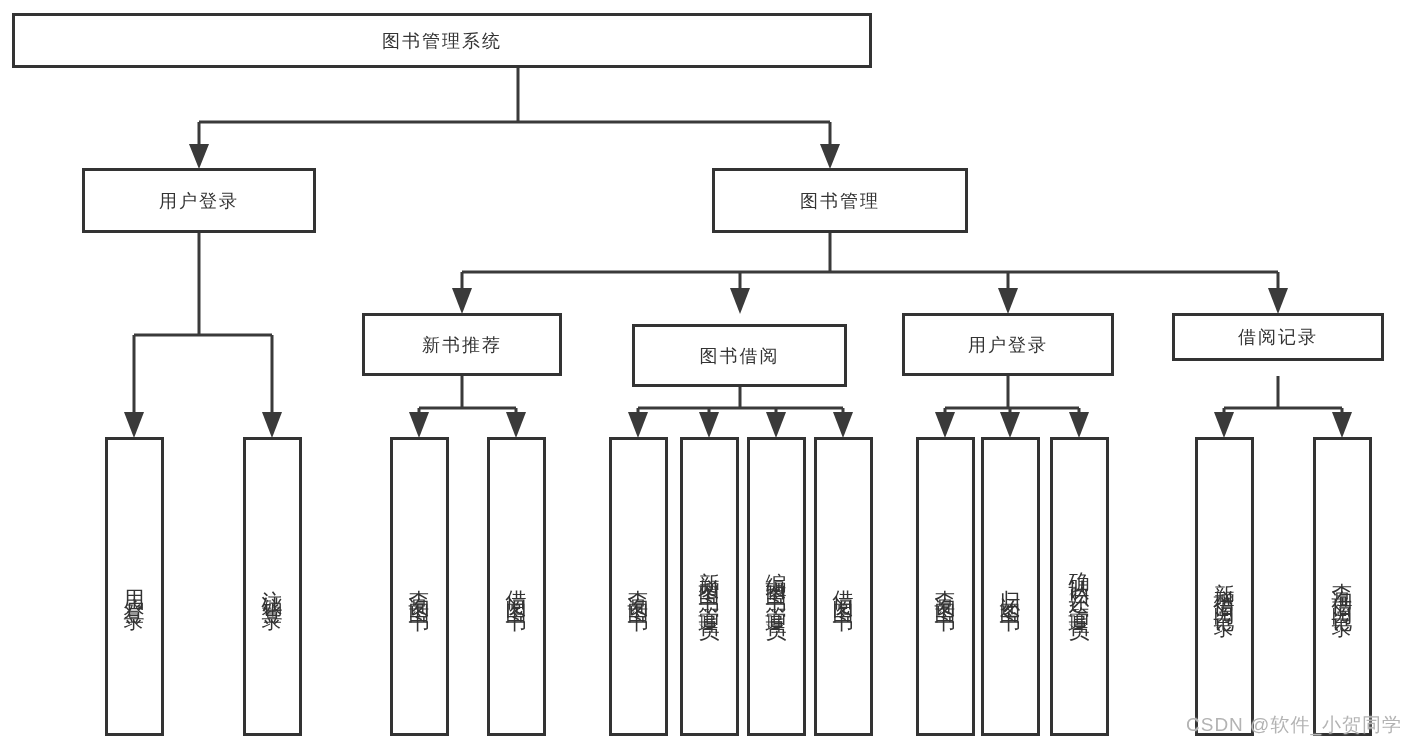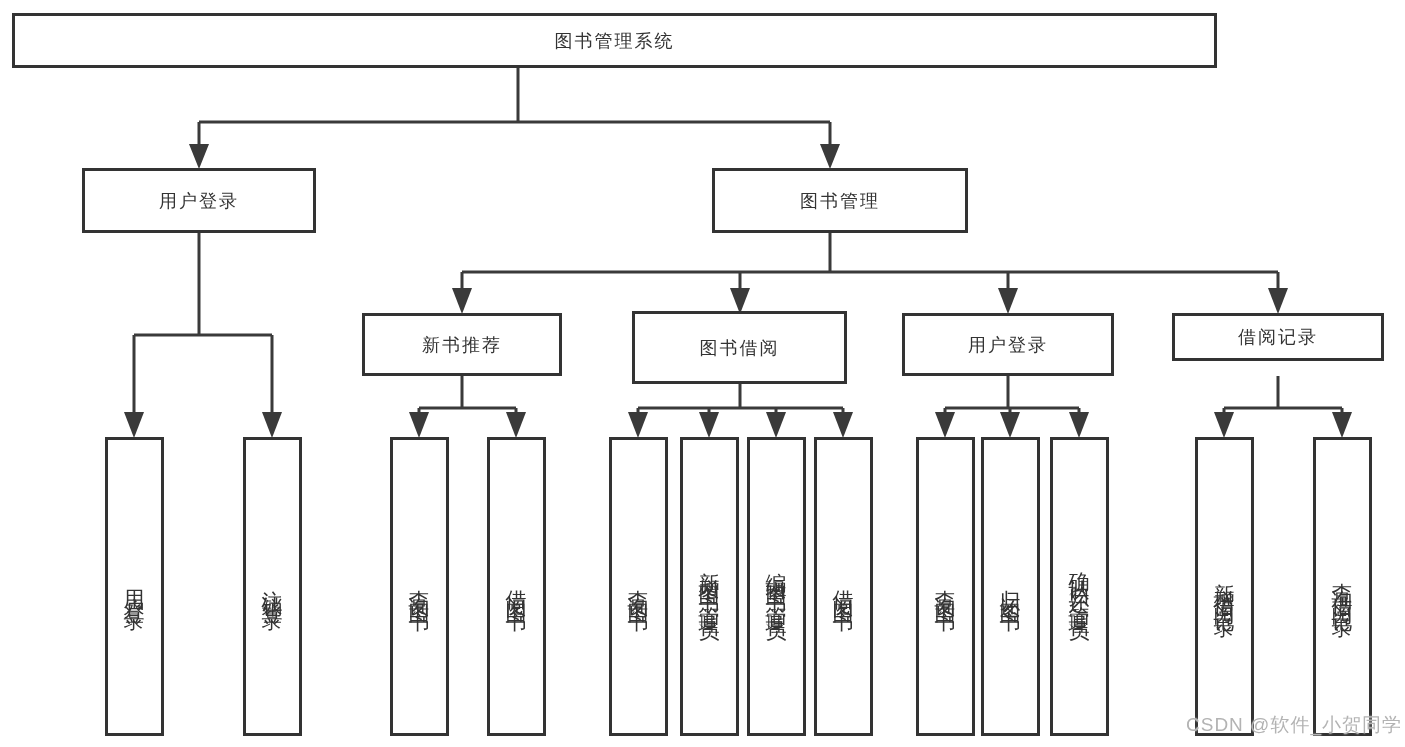--- a/index.html
+++ b/index.html
@@ -78,35 +78,35 @@
       <polygon points="1069,412 1089,412 1079,438"></polygon>
     </g>
 
     <g>
       <path d="M1278 376 V408 M1224 408 H1342 M1224 408 V414 M1342 408 V414"></path>
       <polygon points="1214,412 1234,412 1224,438"></polygon>
       <polygon points="1332,412 1352,412 1342,438"></polygon>
     </g>
   </svg>
 
-  <div class="box h-box" style="left:12px;top:13px;width:1205px;height:55px">
+  <div class="box h-box" style="left:12px;top:13px;width:860px;height:55px">
     <span>图书管理系统</span>
   </div>
 
   <div class="box h-box" style="left:82px;top:168px;width:234px;height:65px">
     <span>用户登录</span>
   </div>
   <div class="box h-box" style="left:712px;top:168px;width:256px;height:65px">
     <span>图书管理</span>
   </div>
 
   <div class="box h-box" style="left:362px;top:313px;width:200px;height:63px">
     <span>新书推荐</span>
   </div>
-  <div class="box h-box" style="left:632px;top:311px;width:215px;height:73px">
+  <div class="box h-box" style="left:632px;top:324px;width:215px;height:63px">
     <span>图书借阅</span>
   </div>
   <div class="box h-box" style="left:902px;top:313px;width:212px;height:63px">
     <span>用户登录</span>
   </div>
   <div class="box h-box" style="left:1172px;top:313px;width:212px;height:48px">
     <span>借阅记录</span>
   </div>
 
   <div class="box v-box" style="left:105px;top:437px;width:59px;height:299px">

